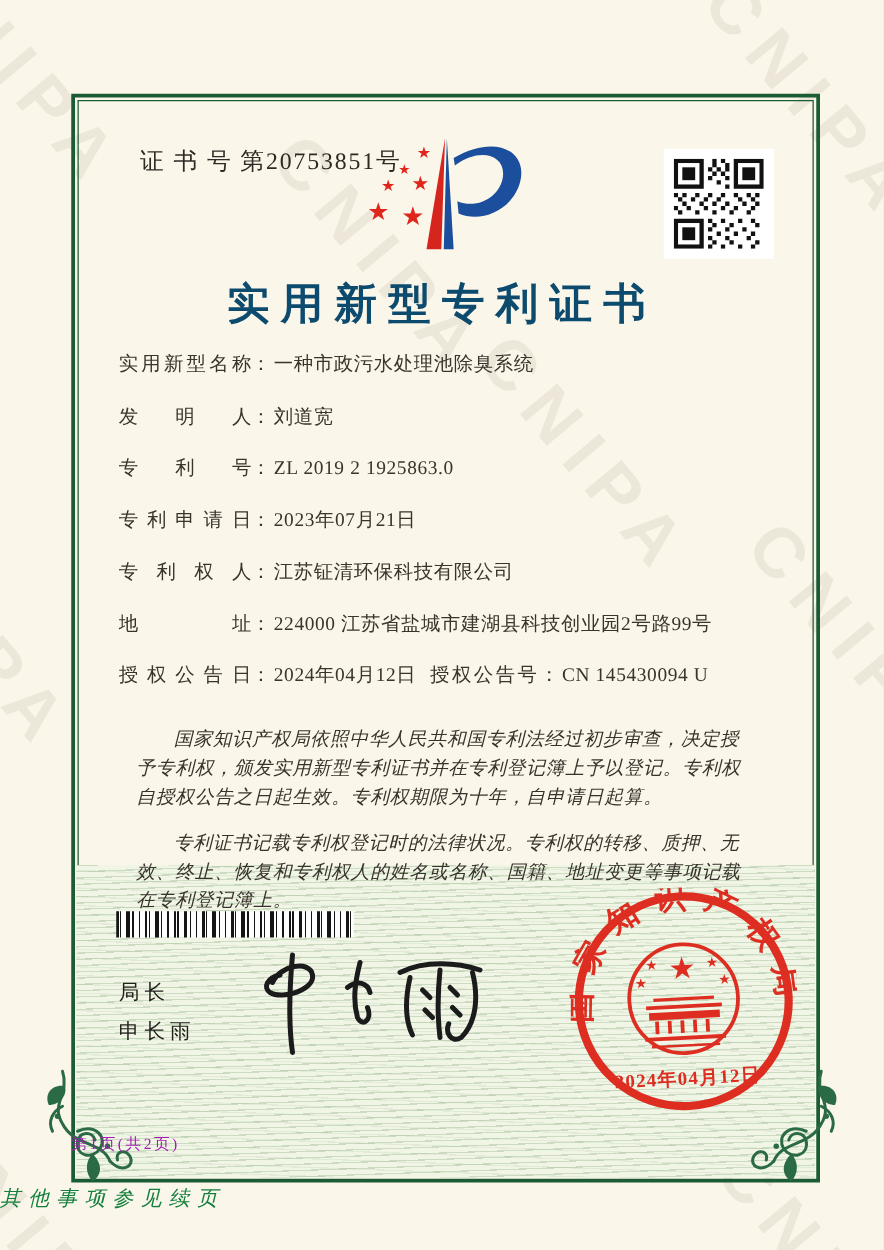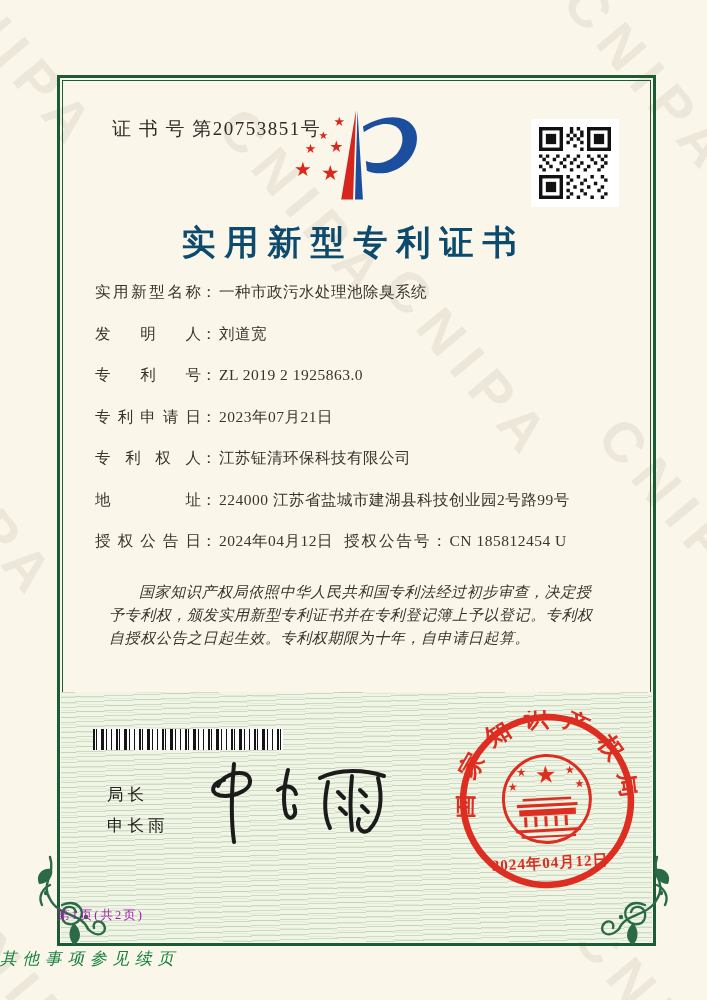--- a/index.html
+++ b/index.html
@@ -33,21 +33,21 @@
   
   .paras{left:95px;top:567px;width:520px;font-size:15px;line-height:23px;font-style:italic;
          color:#37322b;letter-spacing:0.6px;}
   .paras p{margin:14px;text-indent:2em;}
   
   .barcode{left:93px;top:729px;width:190px;height:21px;
     background:repeating-linear-gradient(90deg,#141414 0 2px,#fdfdfd 2px 3px,#141414 3px 4px,#fdfdfd 4px 8px,
       #141414 8px 11px,#fdfdfd 11px 13px,#141414 13px 14px,#fdfdfd 14px 18px,#141414 18px 19px,#fdfdfd 19px 23px);}
   
   .signer{left:95px;top:779px;font-family:"Liberation Sans","DejaVu Sans",sans-serif;
-          font-size:16.5px;letter-spacing:4px;line-height:31px;color:#22201c;font-weight:500;margin-left:12px;}
+          font-size:16.5px;letter-spacing:4px;line-height:31px;color:#22201c;font-weight:500;}
   .sig-svg{left:190px;top:756px;width:210px;height:90px;}
   
   .seal{left:456px;top:710px;width:182px;height:182px;transform:rotate(-3deg);opacity:0.95;}
   
   .pagenum{left:57px;top:907px;width:593px;text-align:left;font-size:12.5px;letter-spacing:2px;color:#a21caf;}
   .note{left:0;top:948px;width:631px;text-align:left;font-size:16.5px;font-style:italic;
         letter-spacing:6px;color:#15803d;}
   .corner{position:absolute;width:80px;height:92px;}
 </style>
 </head>
@@ -168,27 +168,28 @@
       <span class="colon">：</span>
       <span class="val">224000 江苏省盐城市建湖县科技创业园2号路99号</span>
     </div>
     <div class="row">
       <span class="lbl">授权公告日</span>
       <span class="colon">：</span>
       <span class="val" style="width:125px;flex:none;">2024年04月12日</span>
       <span class="pair2">
         <span class="lbl2">授权公告号</span>
         <span class="colon">：</span>
-        <span class="val">CN 185812454 U</span>
+        <span class="val">CN 145430094 U</span>
       </span>
     </div>
   </div>
 
   <div class="abs paras">
     <p>国家知识产权局依照中华人民共和国专利法经过初步审查，决定授予专利权，颁发实用新型专利证书并在专利登记簿上予以登记。专利权自授权公告之日起生效。专利权期限为十年，自申请日起算。</p>
+    <p>专利证书记载专利权登记时的法律状况。专利权的转移、质押、无效、终止、恢复和专利权人的姓名或名称、国籍、地址变更等事项记载在专利登记簿上。</p>
   </div>
 
   <div class="abs barcode"></div>
 
   <div class="abs signer">
     <div>局长</div>
     <div>申长雨</div>
   </div>
 
   <svg class="abs sig-svg" viewBox="0 0 210 90">

